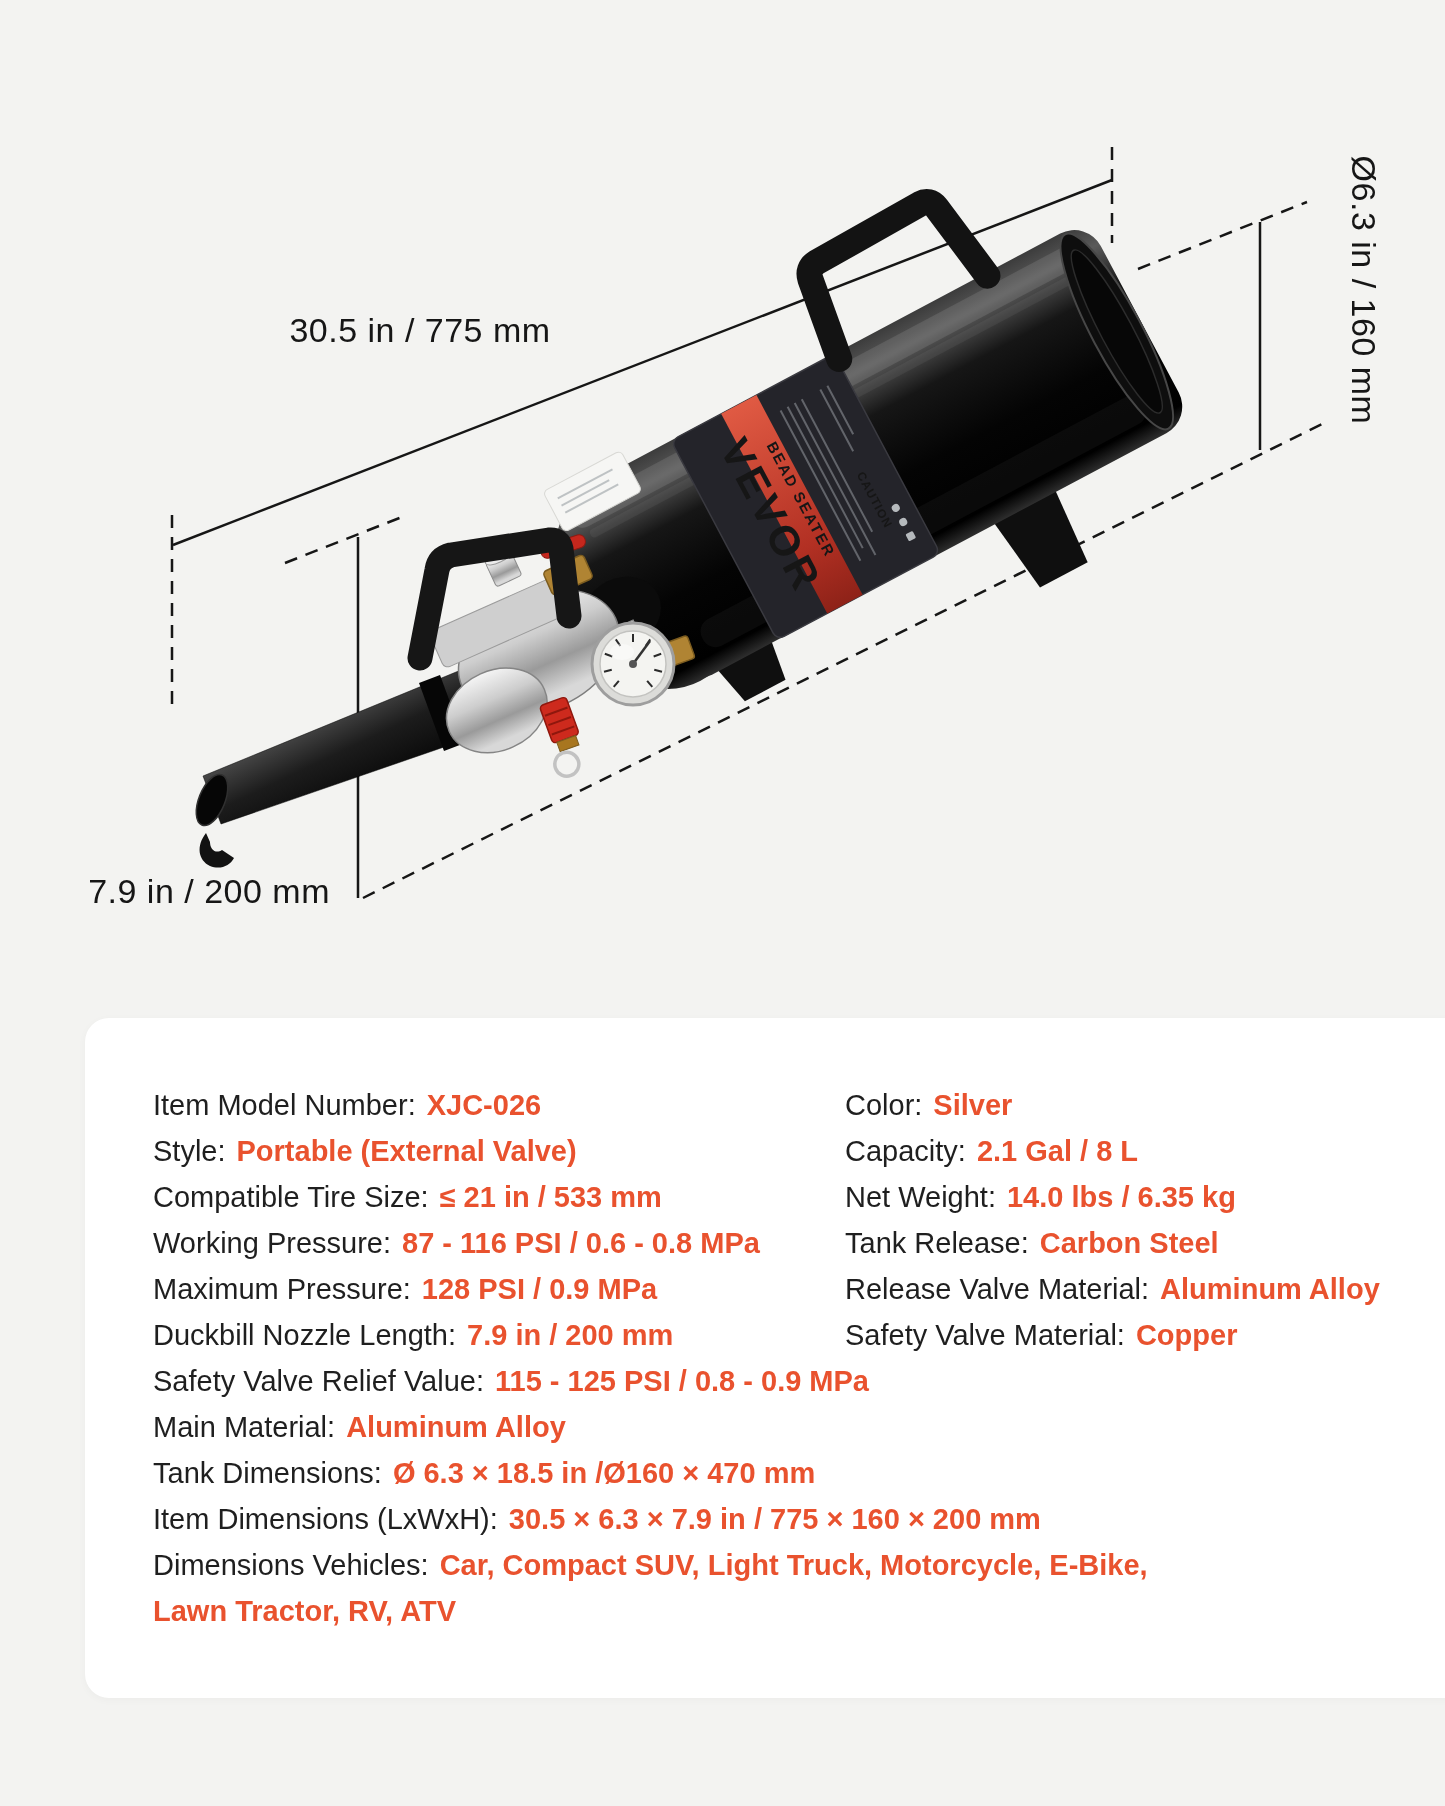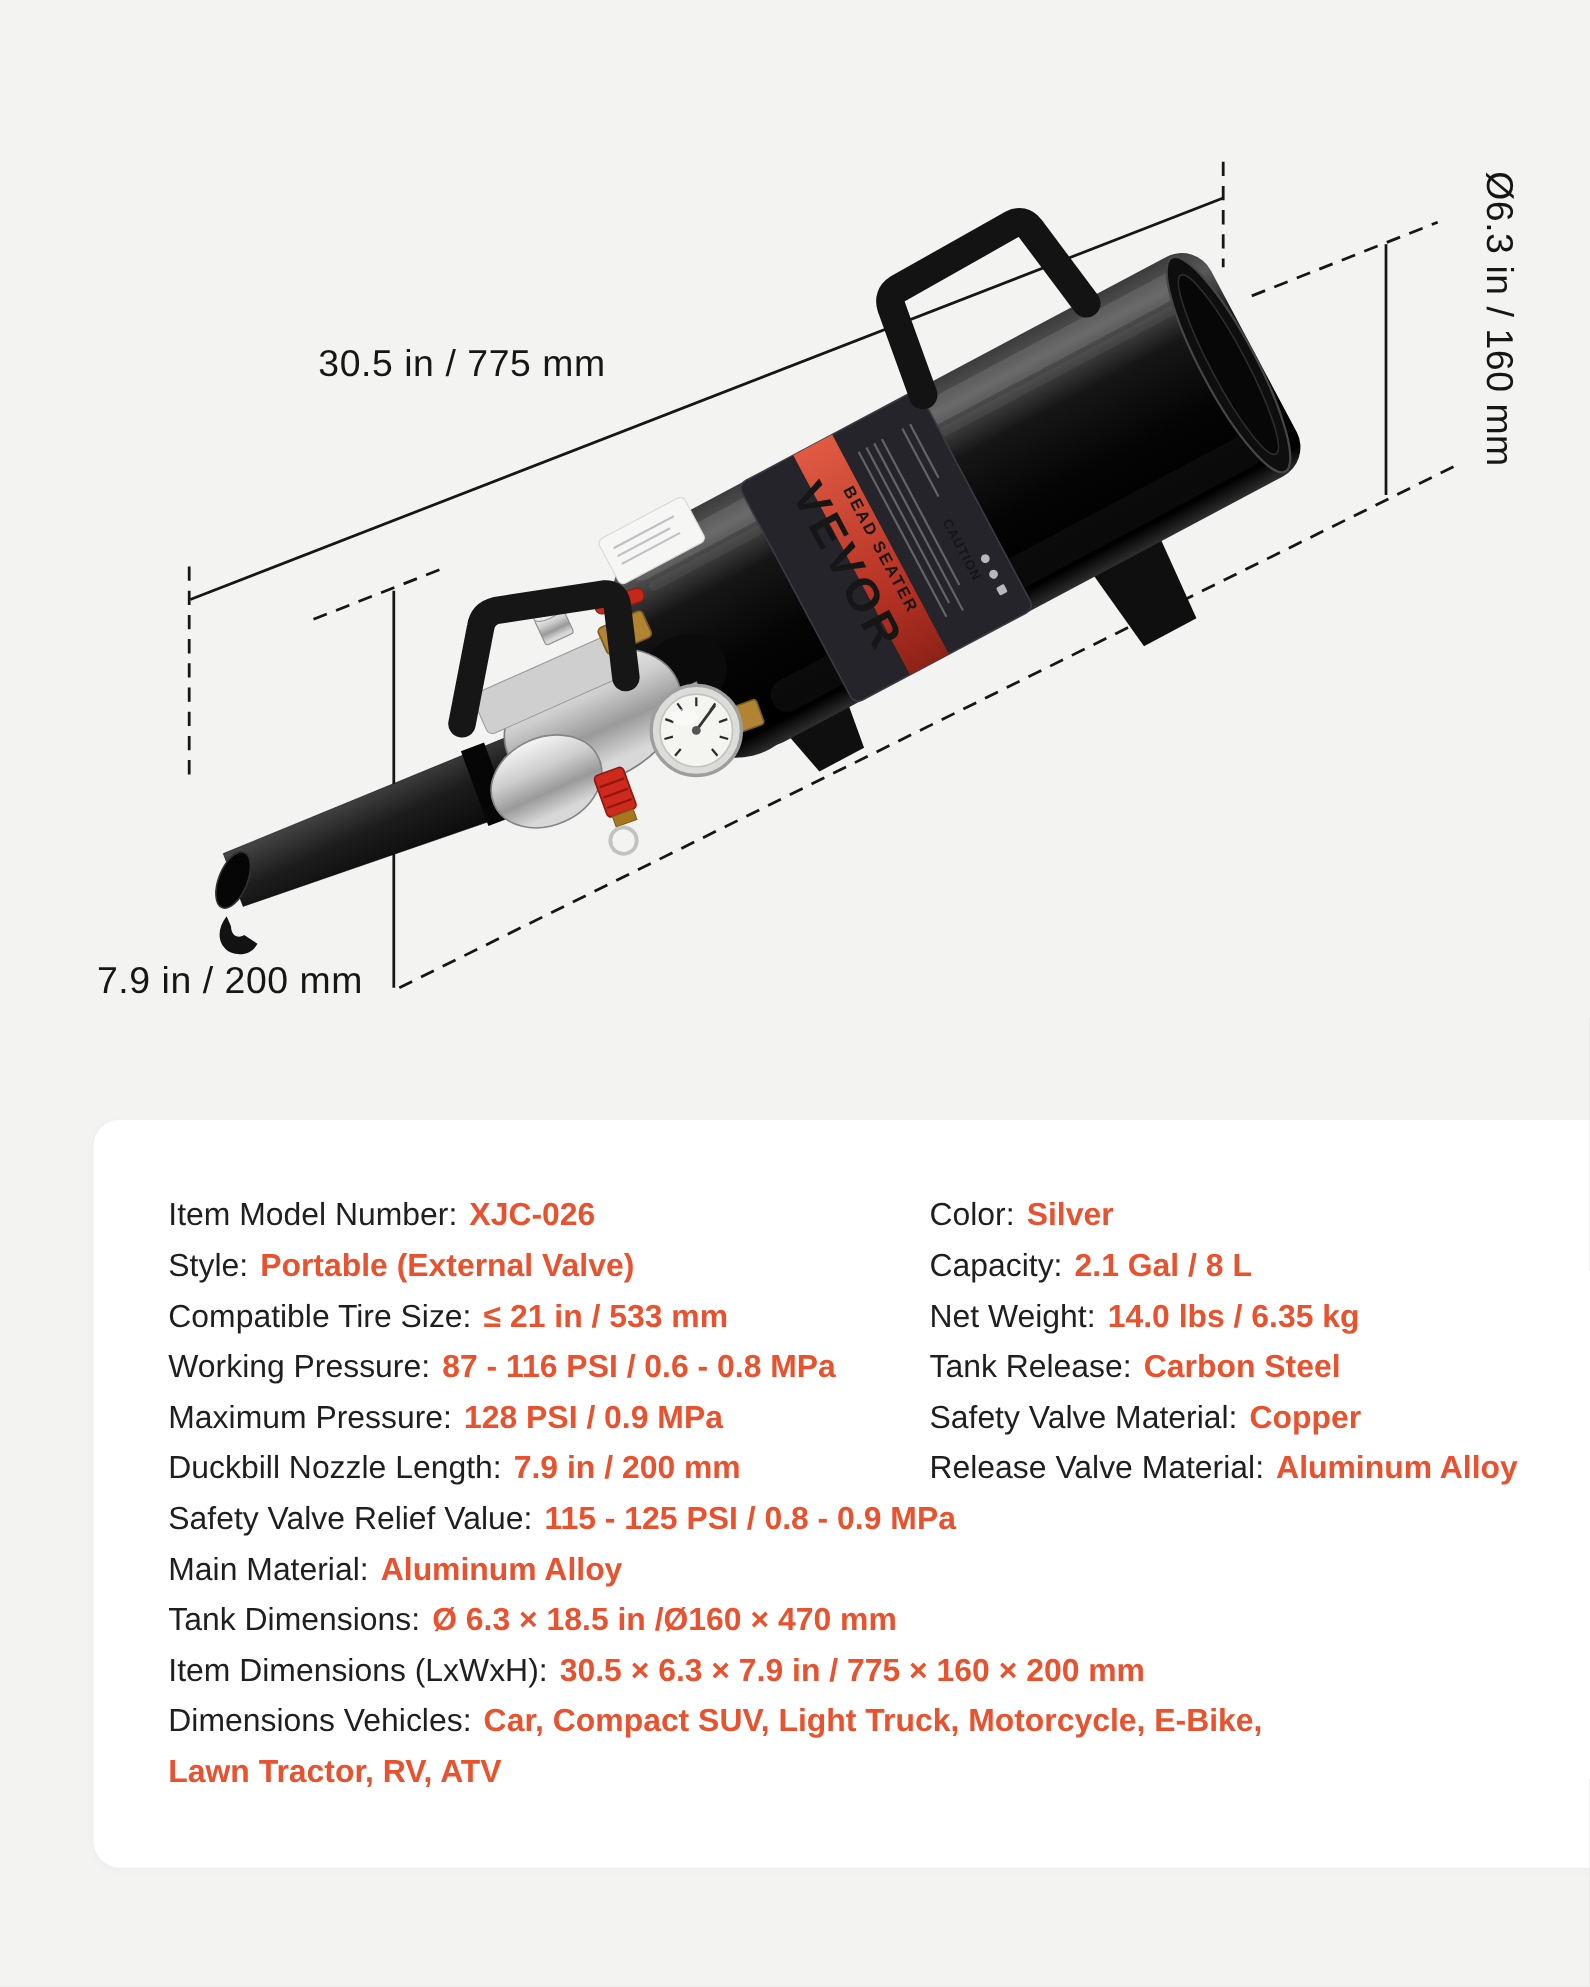--- a/index.html
+++ b/index.html
@@ -189,18 +189,18 @@
       <p class="row"><span class="lbl">Main Material:</span><span class="val">Aluminum Alloy</span></p>
       <p class="row"><span class="lbl">Tank Dimensions:</span><span class="val">Ø 6.3 × 18.5 in /Ø160 × 470 mm</span></p>
       <p class="row"><span class="lbl">Item Dimensions (LxWxH):</span><span class="val">30.5 × 6.3 × 7.9 in / 775 × 160 × 200 mm</span></p>
       <p class="row wrap"><span class="lbl">Dimensions Vehicles:</span><span class="val">Car, Compact SUV, Light Truck, Motorcycle, E-Bike, Lawn Tractor, RV, ATV</span></p>
     </div>
     <div class="spec-col right">
       <p class="row"><span class="lbl">Color:</span><span class="val">Silver</span></p>
       <p class="row"><span class="lbl">Capacity:</span><span class="val">2.1 Gal / 8 L</span></p>
       <p class="row"><span class="lbl">Net Weight:</span><span class="val">14.0 lbs / 6.35 kg</span></p>
       <p class="row"><span class="lbl">Tank Release:</span><span class="val">Carbon Steel</span></p>
+      <p class="row"><span class="lbl">Release Valve Material:</span><span class="val">Aluminum Alloy</span></p>
       <p class="row"><span class="lbl">Safety Valve Material:</span><span class="val">Copper</span></p>
-      <p class="row"><span class="lbl">Release Valve Material:</span><span class="val">Aluminum Alloy</span></p>
     </div>
   </div>
 
 </div>
 
 </body></html>

